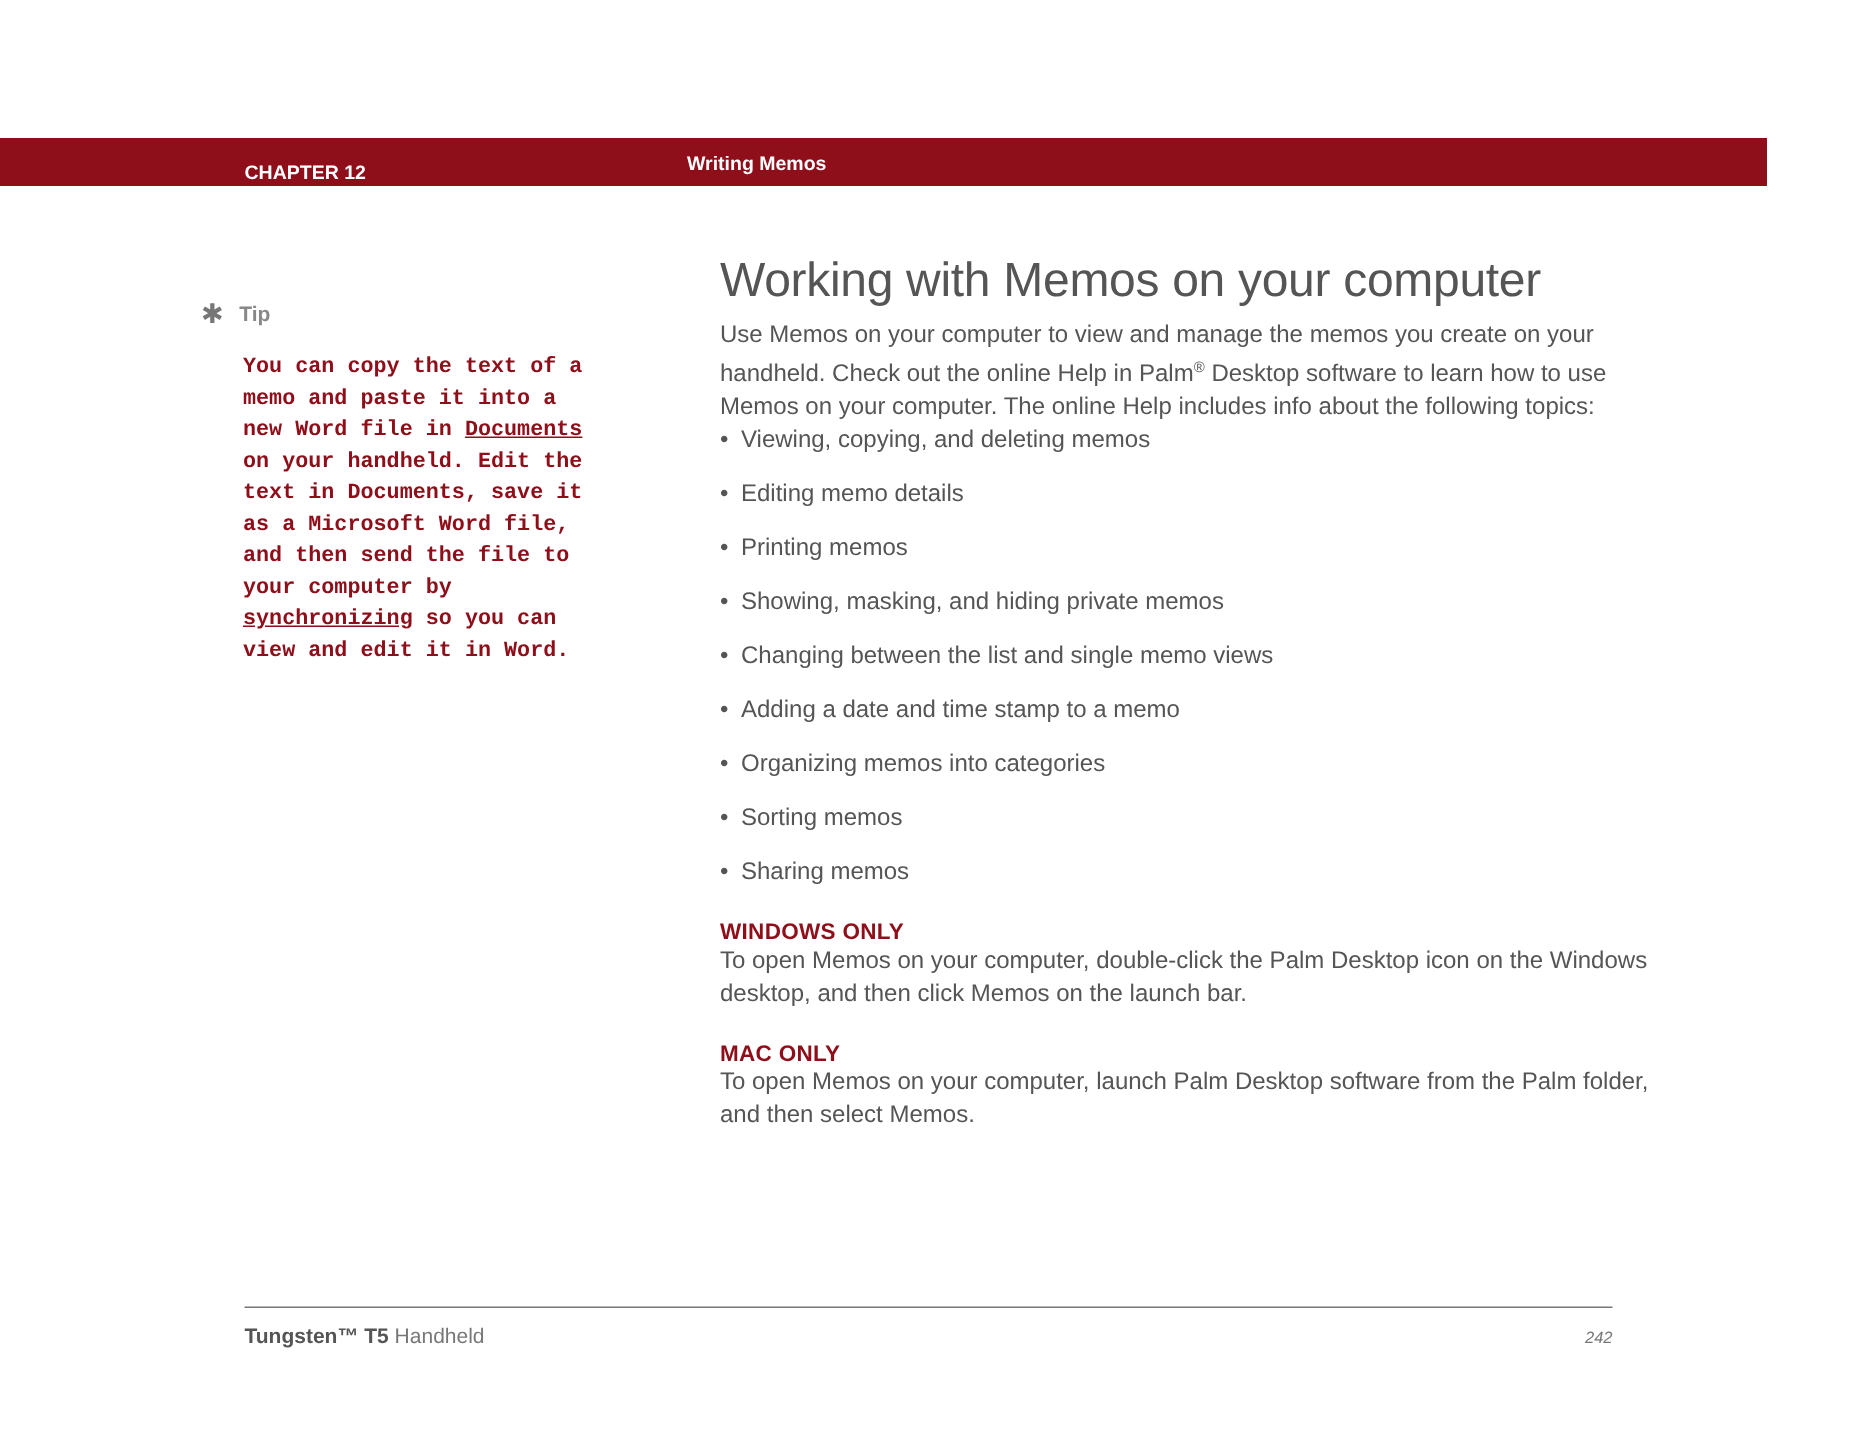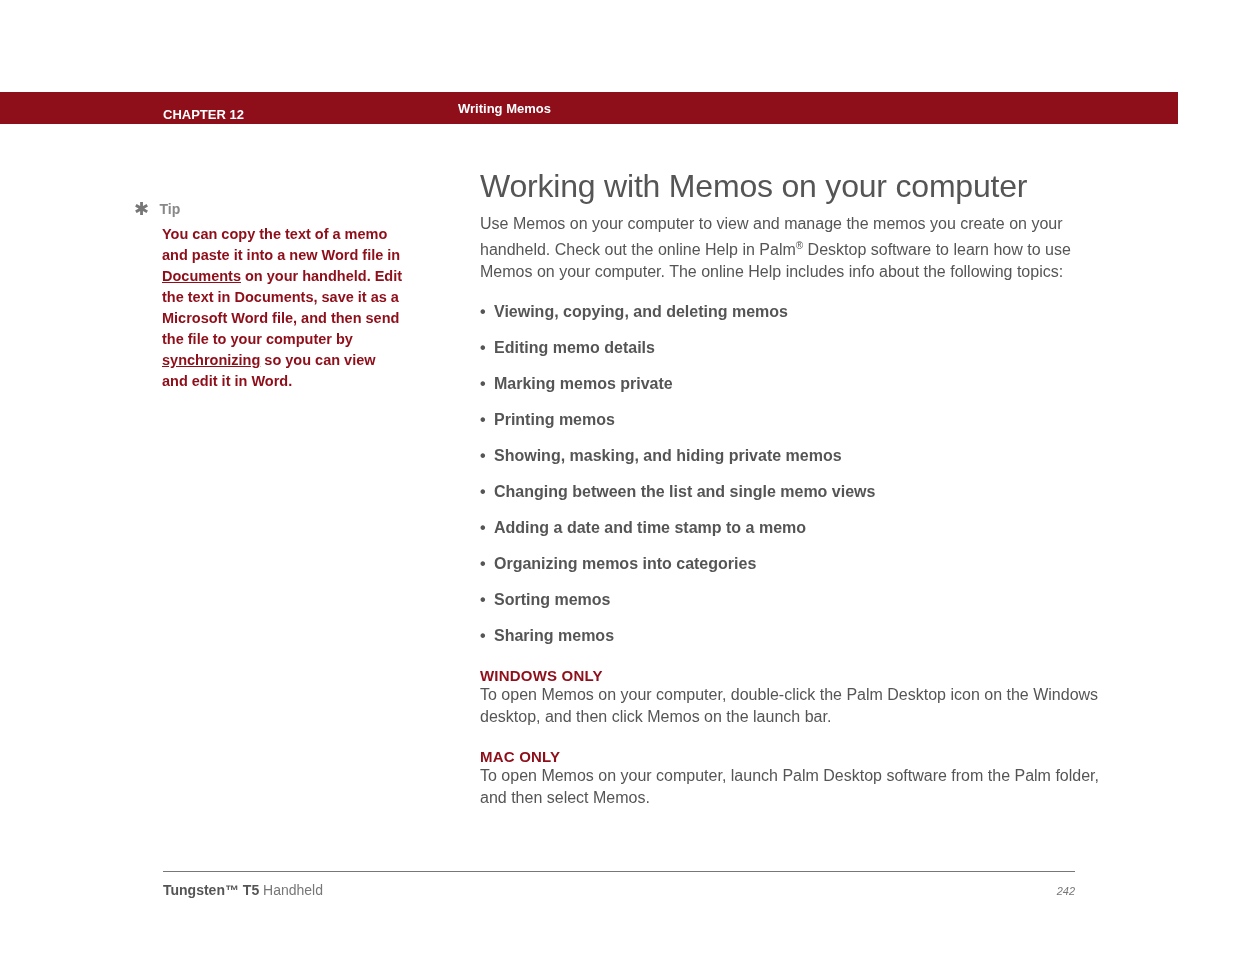--- a/index.html
+++ b/index.html
@@ -35,25 +35,26 @@
   }
   .tip-label {
     display: inline-block;
     color: #888;
     font-weight: 700;
     font-size: 14px;
     line-height: 18px;
   }
   .tip-body {
     margin-left: 28px;
-    margin-top: 6px;
+    margin-top: 16px;
     color: #8e0e1a;
     font-weight: 700;
     font-size: 14.5px;
     line-height: 21px;
+    font-family: Liberation Mono, monospace;
   }
   .tip-body a {
     color: #8e0e1a;
     text-decoration: underline;
     font-weight: 700;
   }
   .main {
     position: absolute;
     left: 480px; top: 168px;
     width: 620px;
@@ -66,22 +67,20 @@
     margin-bottom: 8px;
   }
   .intro {
     color: #555;
     font-size: 16px;
     line-height: 22px;
   }
   .intro sup { font-size: 10px; vertical-align: super; }
   ul.topics {
     list-style: none;
-    margin-top: 18px;
-    font-weight: bold;
   }
   ul.topics li {
     color: #555;
     font-size: 16px;
     line-height: 22px;
     margin-bottom: 14px;
     position: relative;
     padding-left: 14px;
   }
   ul.topics li::before {
@@ -145,21 +144,20 @@
   </div>
 
   <div class="main">
     <h1>Working with Memos on your computer</h1>
     <p class="intro">
       <span>Use Memos on your computer to view and manage the memos you create on your handheld. Check out the online Help in Palm</span><sup>®</sup><span> Desktop software to learn how to use Memos on your computer. The online Help includes info about the following topics:</span>
     </p>
     <ul class="topics">
       <li>Viewing, copying, and deleting memos</li>
       <li>Editing memo details</li>
-      <li>Marking memos private</li>
       <li>Printing memos</li>
       <li>Showing, masking, and hiding private memos</li>
       <li>Changing between the list and single memo views</li>
       <li>Adding a date and time stamp to a memo</li>
       <li>Organizing memos into categories</li>
       <li>Sorting memos</li>
       <li>Sharing memos</li>
     </ul>
     <div class="subhead">WINDOWS ONLY</div>
     <p class="para">To open Memos on your computer, double-click the Palm Desktop icon on the Windows desktop, and then click Memos on the launch bar.</p>

